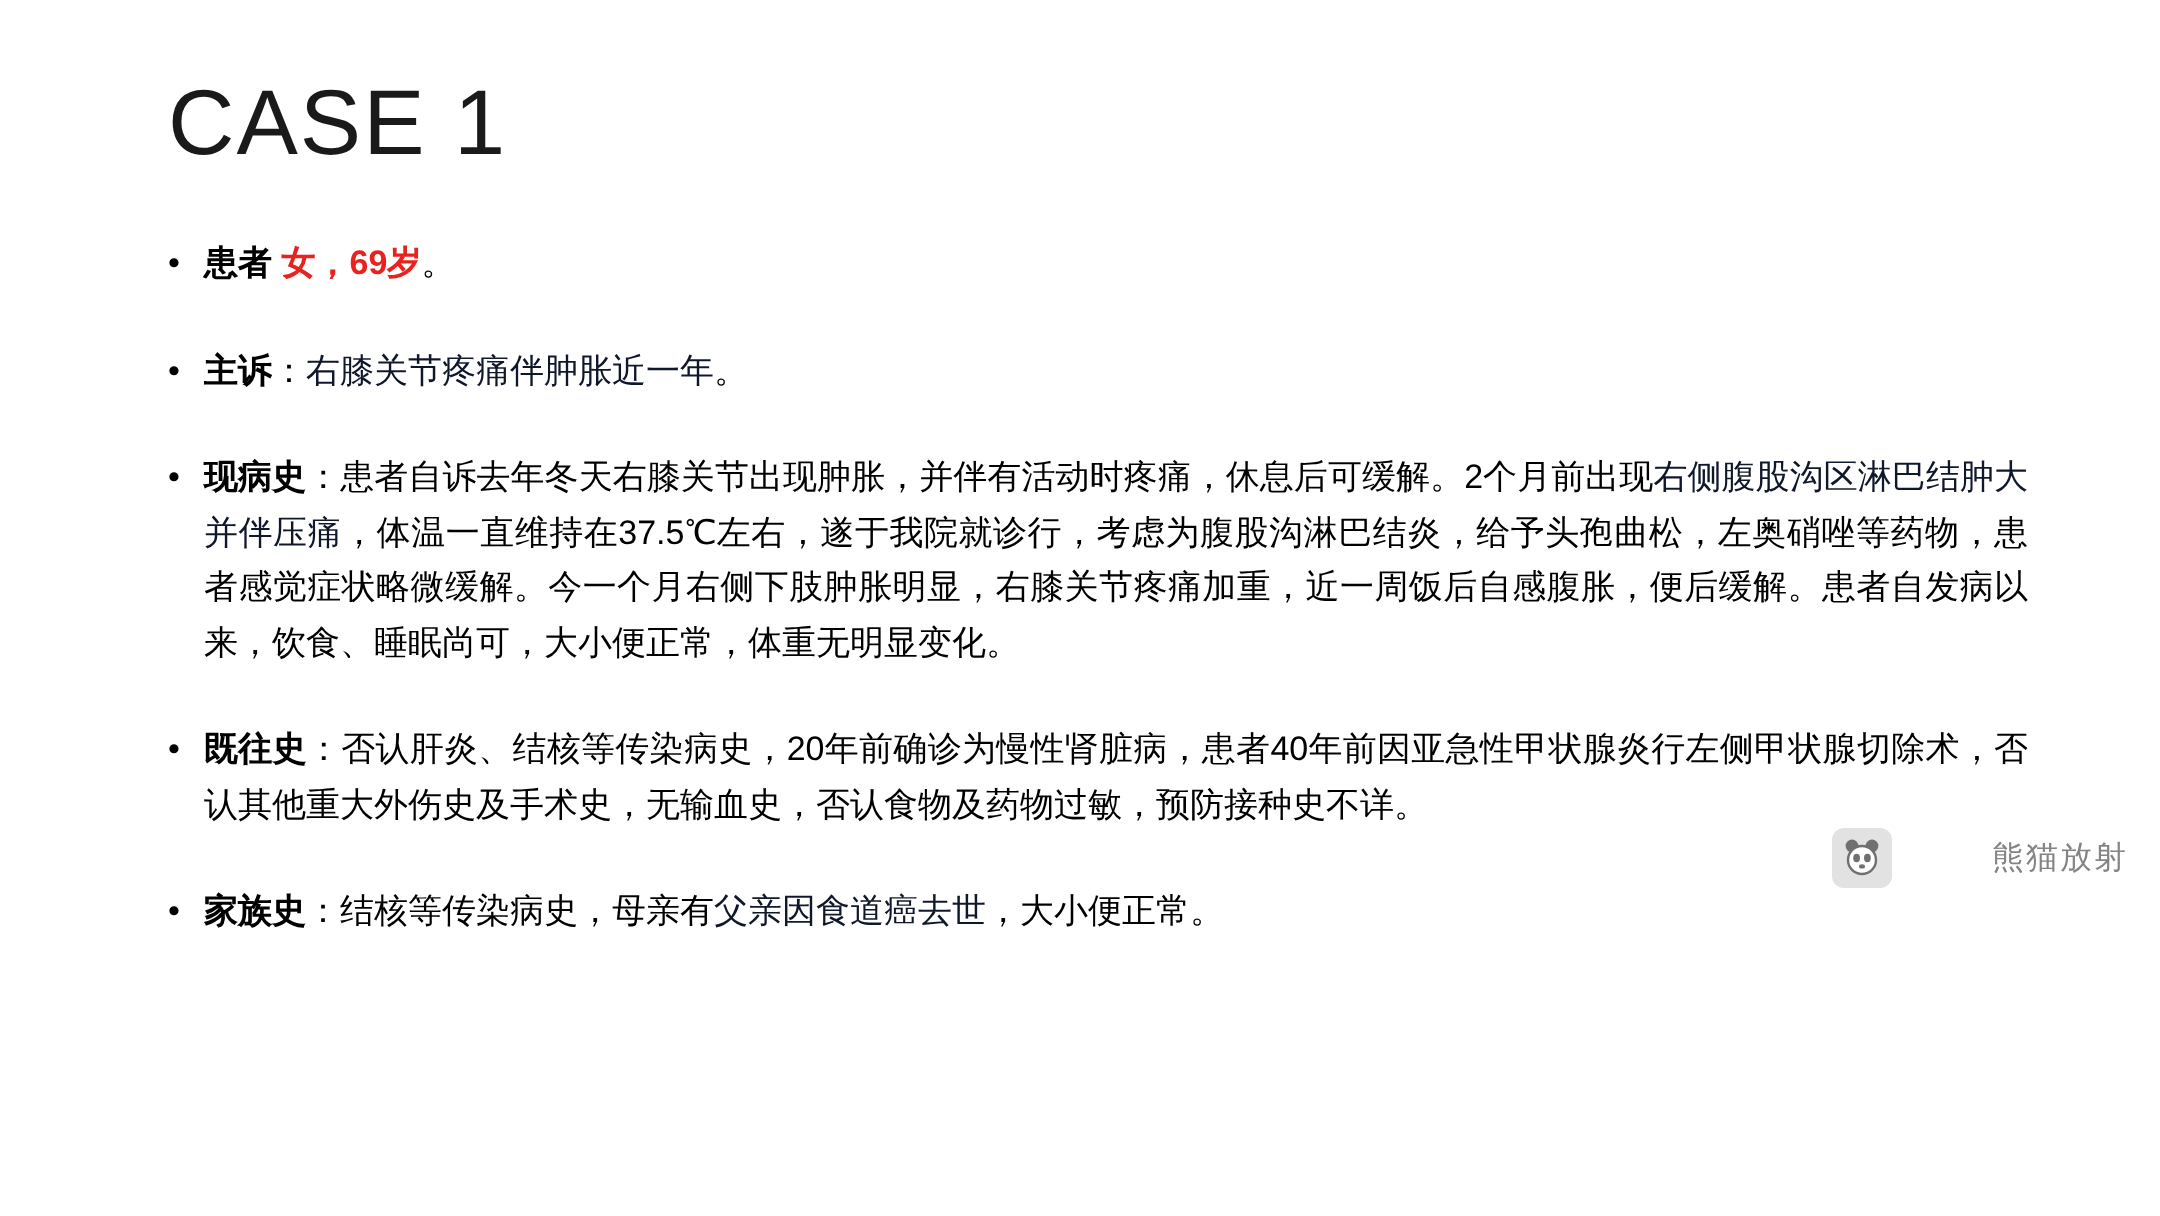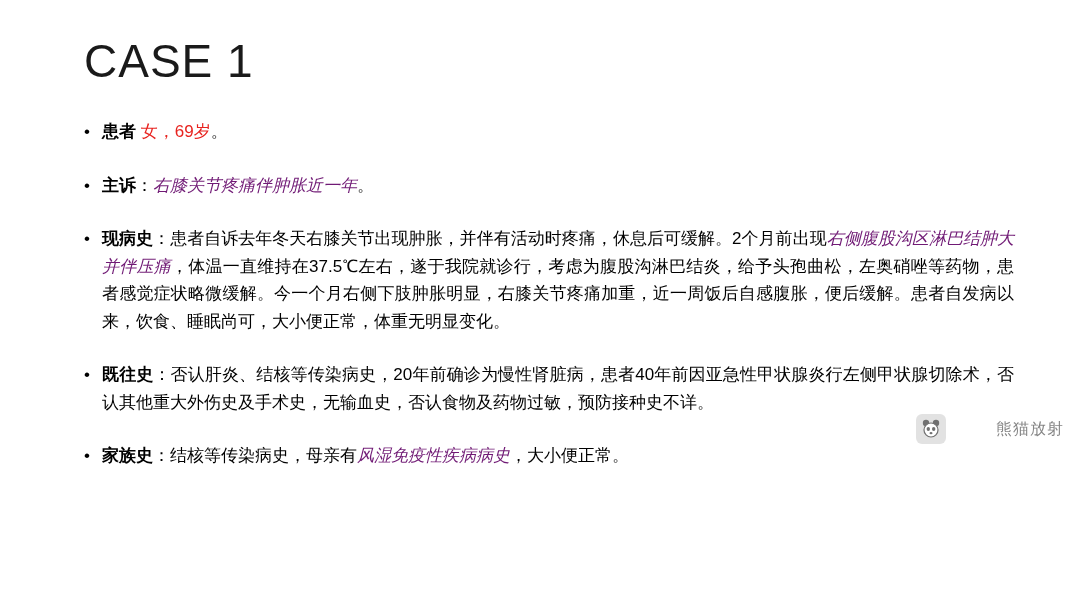--- a/index.html
+++ b/index.html
@@ -56,26 +56,25 @@
     font-size: 17px;
     line-height: 1.62;
     text-align: justify;
     color: #000;
   }
   .lbl {
     font-weight: bold;
     margin-top: 44px;
   }
   .red {
-    color: #701a75;
-    font-style: italic;
+    color: #0f172a;
   }
   .red-bold {
     color: #e8231f;
-    font-weight: normal;
+    font-weight: bold;
   }
   .watermark {
     position: absolute;
     right: 16px;
     bottom: 10px;
     display: flex;
     align-items: center;
     gap: 8px;
     opacity: 0.72;
   }
@@ -118,21 +117,21 @@
       <div class="bullet-row">
         <div class="bullet-dot">•</div>
         <div class="bullet-text"><span class="lbl">现病史</span><span>：</span><span>患者自诉去年冬天右膝关节出现肿胀，并伴有活动时疼痛，休息后可缓解。2个月前出现</span><span class="red">右侧腹股沟区淋巴结肿大并伴压痛</span><span>，体温一直维持在37.5℃左右，遂于我院就诊行，考虑为腹股沟淋巴结炎，给予头孢曲松，左奥硝唑等药物，患者感觉症状略微缓解。今一个月右侧下肢肿胀明显，右膝关节疼痛加重，近一周饭后自感腹胀，便后缓解。患者自发病以来，饮食、睡眠尚可，大小便正常，体重无明显变化。</span></div>
       </div>
       <div class="bullet-row">
         <div class="bullet-dot">•</div>
         <div class="bullet-text"><span class="lbl">既往史</span><span>：</span><span>否认肝炎、结核等传染病史，20年前确诊为慢性肾脏病，患者40年前因亚急性甲状腺炎行左侧甲状腺切除术，否认其他重大外伤史及手术史，无输血史，否认食物及药物过敏，预防接种史不详。</span></div>
       </div>
       <div class="bullet-row">
         <div class="bullet-dot">•</div>
-        <div class="bullet-text"><span class="lbl">家族史</span><span>：</span><span>结核等传染病史，母亲有</span><span class="red">风湿免疫性疾病病史</span><span>，大小便正常。</span></div>
+        <div class="bullet-text"><span class="lbl">家族史</span><span>：</span><span>结核等传染病史，母亲有</span><span class="red">父亲因食道癌去世</span><span>，大小便正常。</span></div>
       </div>
     </div>
 
   <div class="watermark">
     <div class="wm-badge">
       <svg width="22" height="22" viewBox="0 0 22 22" aria-hidden="true">
         <circle cx="6" cy="5" r="3.2" fill="#3a3a3a"></circle>
         <circle cx="16" cy="5" r="3.2" fill="#3a3a3a"></circle>
         <circle cx="11" cy="12" r="7" fill="#ffffff" stroke="#3a3a3a" stroke-width="1.2"></circle>
         <ellipse cx="8.3" cy="11" rx="1.7" ry="2.1" fill="#3a3a3a"></ellipse>

